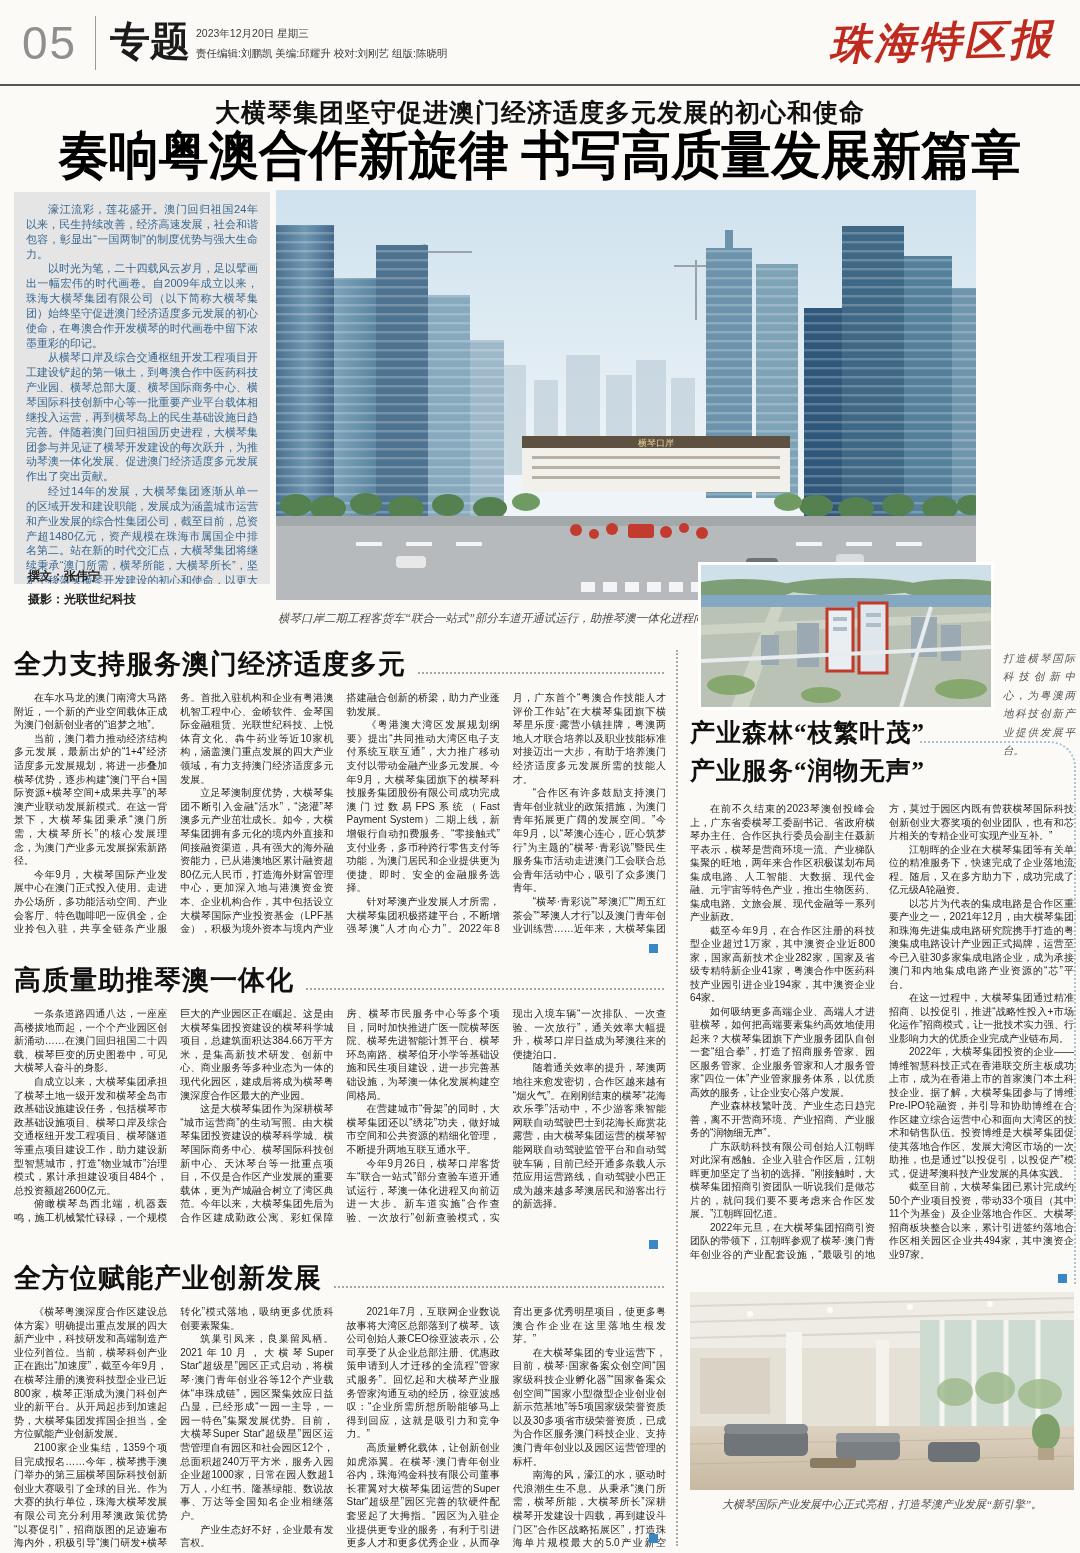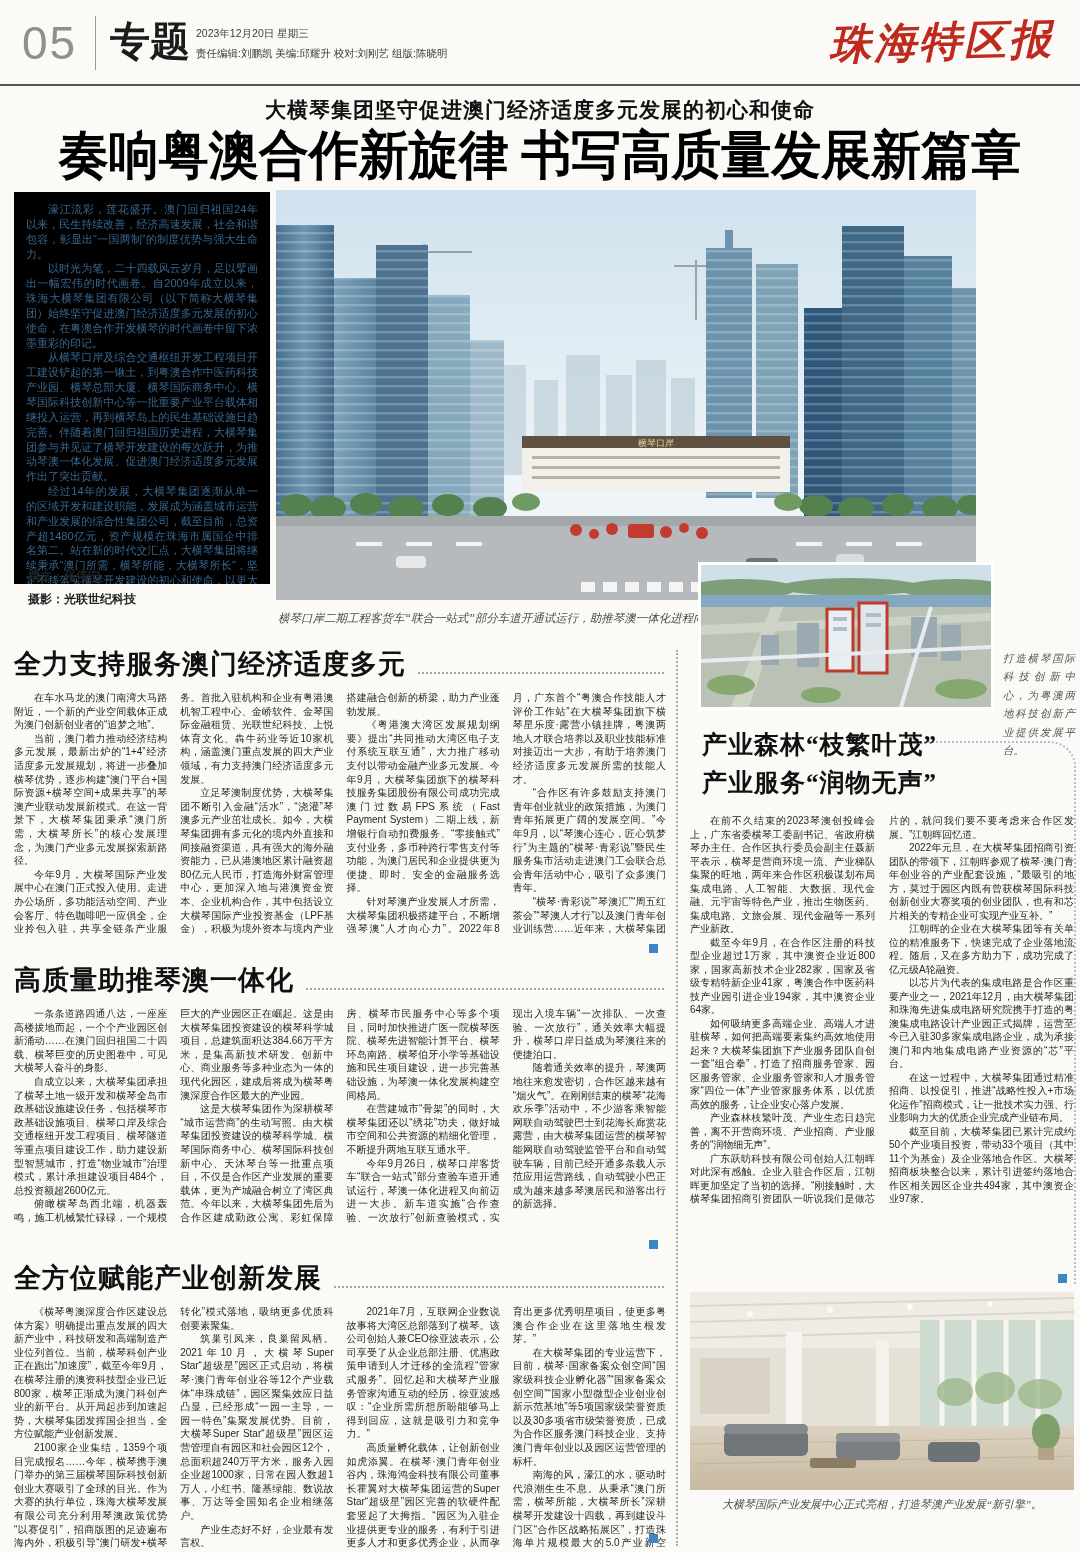--- a/index.html
+++ b/index.html
@@ -15,26 +15,26 @@
   
   .hdr { position:absolute; left:0; top:0; width:1080px; height:86px; border-bottom:2px solid #555; background:#fbfaf7;padding-left:36px; }
   .page-num { position:absolute; left:22px; top:16px; font-size:46px; color:#8f8f8f; letter-spacing:2px; }
   .hdr-vline { position:absolute; left:95px; top:16px; width:1px; height:54px; background:#9a9a9a; }
   .section-name { position:absolute; left:110px; top:14px; font-size:40px; font-weight:bold; color:#1b1b1b; font-family:"Liberation Serif","DejaVu Serif",serif; }
   .hdr-meta { position:absolute; left:196px; top:24px; font-size:10.5px; color:#3a3a3a; line-height:1.9; }
   .masthead { position:absolute; right:26px; top:14px; font-size:42px; font-weight:bold; font-style:italic;
     letter-spacing:3px; transform:rotate(-1.5deg); font-family:"Liberation Serif","DejaVu Serif",serif; }
 
   
-  .kicker { position:absolute; left:0; top:96px; width:1080px; text-align:center; font-size:21px; font-weight:600;
+  .kicker { position:absolute; left:0; top:96px; width:1080px; text-align:center; font-size:25px; font-weight:600;
     color:#121212; letter-spacing:1px; font-family:"Liberation Serif","DejaVu Serif",serif; }
   .headline { position:absolute; left:0; top:121px; width:1080px; text-align:center; font-size:50px; font-weight:bold;
     color:#000; letter-spacing:0; font-family:"Liberation Serif","DejaVu Serif",serif; transform:scaleY(1.05); transform-origin:top; }
 
-  .intro-box { position:absolute; left:14px; top:192px; width:256px; height:392px; background:#000000;
+  .intro-box { position:absolute; left:14px; top:192px; width:256px; height:392px; background:#e5e5e5;
     padding:10px 12px; color:#38678f; font-size:11px; line-height:1.35; text-align:justify; overflow:hidden; }
   .intro-box .para { margin:0; text-indent:2em; }
   .credits { position:absolute; left:28px; top:565px; font-size:12px; font-weight:600; color:#222; line-height:1.95; }
 
   .main-photo { position:absolute; left:276px; top:190px; width:700px; height:410px; overflow:hidden; }
   .main-caption { position:absolute; left:278px; top:611px; width:680px; font-size:11.5px; font-style:italic;
     color:#4a4a4a; font-family:"Liberation Serif","DejaVu Serif",serif; }
 
   .inset-photo { position:absolute; left:698px; top:562px; width:296px; height:148px; border:3px solid #fff; overflow:hidden; }
   .inset-caption { position:absolute; left:1003px; top:650px; width:72px; font-size:10.5px; font-style:italic;
@@ -50,21 +50,21 @@
   .cols4 .para, .cols2 .para { margin:0; text-indent:2em; }
   #sec-support  { top:646px; }
   #sec-support .cols4 { height:258px; }
   #sec-integration { top:962px; }
   #sec-integration .cols4 { height:246px; }
   #sec-innovation { top:1260px; }
   #sec-innovation .cols4 { height:248px; }
 
   
   .art-right { position:absolute; left:690px; top:714px; width:384px; }
-  .art-right h2 { margin:12px; font-size:25px; line-height:1.5; font-weight:bold; color:#101010; letter-spacing:1px;
+  .art-right h2 { margin:0; font-size:25px; line-height:1.5; font-weight:bold; color:#101010; letter-spacing:1px;
     font-family:"Liberation Serif","DejaVu Serif",serif; }
   .cols2 { column-count:2; column-gap:14px; text-align:justify; font-size:10px; line-height:1.35; color:#262626;
     height:468px; overflow:hidden; margin-top:13px; }
   .photo-industry { position:absolute; left:690px; top:1292px; width:384px; height:198px; overflow:hidden; }
   .industry-caption { position:absolute; left:690px; top:1497px; width:384px; text-align:center; font-size:11px;
     font-style:italic; color:#4a4a4a; font-family:"Liberation Serif","DejaVu Serif",serif; }
 
   
   .v-dotted { position:absolute; left:676px; top:650px; width:0; height:896px; border-left:2px dotted #ababab; }
   .corner-dotted { position:absolute; left:920px; top:741px; width:156px; height:544px;
@@ -346,20 +346,21 @@
   <div class="cols2">
       <p class="para">在前不久结束的2023琴澳创投峰会上，广东省委横琴工委副书记、省政府横琴办主任、合作区执行委员会副主任聂新平表示，横琴是营商环境一流、产业梯队集聚的旺地，两年来合作区积极谋划布局集成电路、人工智能、大数据、现代金融、元宇宙等特色产业，推出生物医药、集成电路、文旅会展、现代金融等一系列产业新政。</p>
       <p class="para">截至今年9月，在合作区注册的科技型企业超过1万家，其中澳资企业近800家，国家高新技术企业282家，国家及省级专精特新企业41家，粤澳合作中医药科技产业园引进企业194家，其中澳资企业64家。</p>
       <p class="para">如何吸纳更多高端企业、高端人才进驻横琴，如何把高端要素集约高效地使用起来？大横琴集团旗下产业服务团队自创一套“组合拳”，打造了招商服务管家、园区服务管家、企业服务管家和人才服务管家“四位一体”产业管家服务体系，以优质高效的服务，让企业安心落户发展。</p>
       <p class="para">产业森林枝繁叶茂、产业生态日趋完善，离不开营商环境、产业招商、产业服务的“润物细无声”。</p>
       <p class="para">广东跃昉科技有限公司创始人江朝晖对此深有感触。企业入驻合作区后，江朝晖更加坚定了当初的选择。“刚接触时，大横琴集团招商引资团队一听说我们是做芯片的，就问我们要不要考虑来合作区发展。”江朝晖回忆道。</p>
       <p class="para">2022年元旦，在大横琴集团招商引资团队的带领下，江朝晖参观了横琴·澳门青年创业谷的产业配套设施，“最吸引的地方，莫过于园区内既有曾获横琴国际科技创新创业大赛奖项的创业团队，也有和芯片相关的专精企业可实现产业互补。”</p>
       <p class="para">江朝晖的企业在大横琴集团等有关单位的精准服务下，快速完成了企业落地流程。随后，又在多方助力下，成功完成了亿元级A轮融资。</p>
       <p class="para">以芯片为代表的集成电路是合作区重要产业之一，2021年12月，由大横琴集团和珠海先进集成电路研究院携手打造的粤澳集成电路设计产业园正式揭牌，运营至今已入驻30多家集成电路企业，成为承接澳门和内地集成电路产业资源的“芯”平台。</p>
       <p class="para">在这一过程中，大横琴集团通过精准招商、以投促引，推进“战略性投入+市场化运作”招商模式，让一批技术实力强、行业影响力大的优质企业完成产业链布局。</p>
+      <p class="para">2022年，大横琴集团投资的企业——博维智慧科技正式在香港联交所主板成功上市，成为在香港上市的首家澳门本土科技企业。据了解，大横琴集团参与了博维Pre-IPO轮融资，并引导和协助博维在合作区建立综合运营中心和面向大湾区的技术和销售队伍。投资博维是大横琴集团促使其落地合作区、发展大湾区市场的一次助推，也是通过“以投促引，以投促产”模式，促进琴澳科技产业发展的具体实践。</p>
       <p class="para">截至目前，大横琴集团已累计完成约50个产业项目投资，带动33个项目（其中11个为基金）及企业落地合作区。大横琴招商板块整合以来，累计引进签约落地合作区相关园区企业共494家，其中澳资企业97家。</p>
     </div>
 </div>
 
 <div class="photo-industry">
   <svg width="384" height="198" viewBox="0 0 384 198">
     <defs>
       <linearGradient id="floor" x1="0" y1="0" x2="0" y2="1">
         <stop offset="0" stop-color="#ddd2c0"></stop>
           <stop offset="1" stop-color="#c7b9a2"></stop>

